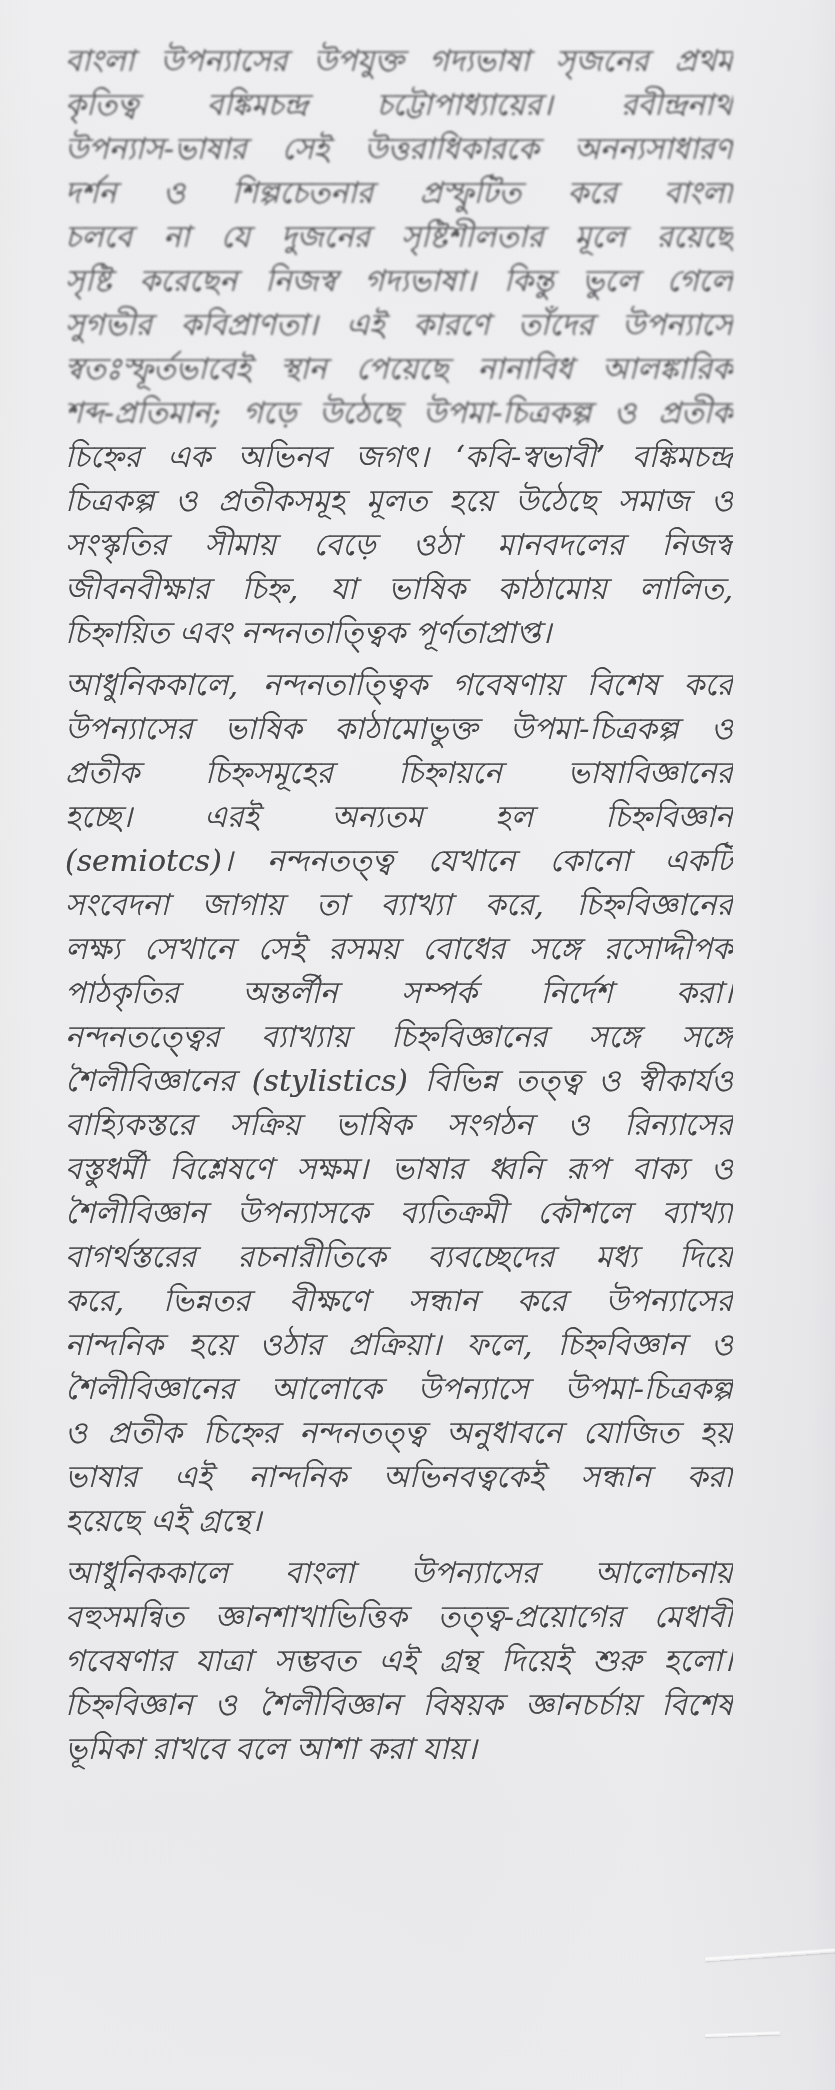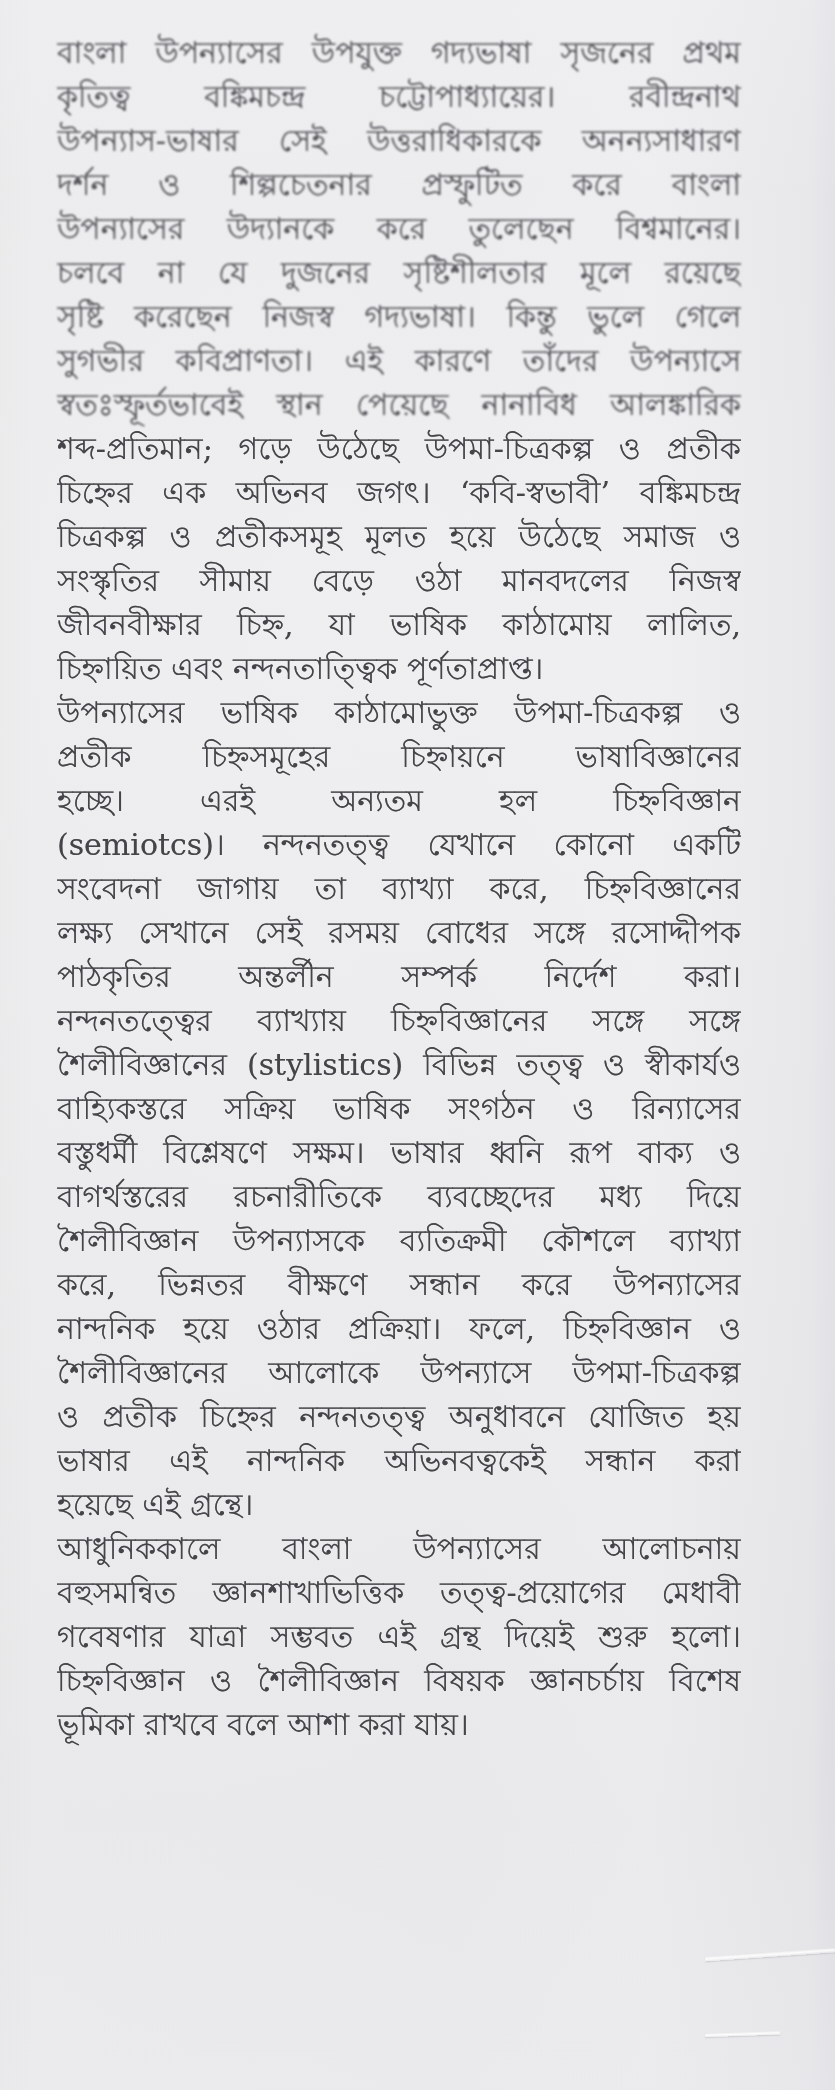--- a/index.html
+++ b/index.html
@@ -40,21 +40,21 @@
   .crease-2 { right: 55px; top: 2032px; width: 75px; height: 4px; transform: rotate(-2deg); }
   .crease-3 { right: 0; top: 1660px; width: 18px; height: 260px;
               background: linear-gradient(90deg, rgba(255,255,255,0), rgba(222,220,226,0.45)); box-shadow: none; }
 
   .text-block {
     position: absolute;
     left: 57px;
     top: 31px;
     width: 684px;
   }
-  .paragraph { margin: 0; padding: 0; }
+  .paragraph { margin: 8px; padding: 0; font-style: italic; }
   .line {
     height: 44px;
     line-height: 44px;
     overflow: hidden;
     font-size: 30px;
     color: #454549;
     text-align: justify;
     text-align-last: justify;
     -moz-text-align-last: justify;
     text-shadow: 0 0 0.6px rgba(70,70,75,0.55);
@@ -82,46 +82,46 @@
   <div class="crease crease-1" data-name="paper-crease"></div>
   <div class="crease crease-2" data-name="paper-crease"></div>
   <div class="crease crease-3" data-name="paper-edge-shadow"></div>
 
   <div class="text-block" data-name="text-block">
       <div class="paragraph" data-name="paragraph-1">
         <div class="line" data-name="text-line">বাংলা উপন্যাসের উপযুক্ত গদ্যভাষা সৃজনের প্রথম</div>
         <div class="line" data-name="text-line">কৃতিত্ব বঙ্কিমচন্দ্র চট্টোপাধ্যায়ের। রবীন্দ্রনাথ</div>
         <div class="line" data-name="text-line">উপন্যাস-ভাষার সেই উত্তরাধিকারকে অনন্যসাধারণ</div>
         <div class="line" data-name="text-line">দর্শন ও শিল্পচেতনার প্রস্ফুটিত করে বাংলা</div>
-        <div class="line" data-name="text-line">উপন্যাসের উদ্যানকে করে তুলেছেন বিশ্বমানের।</div>
         <div class="line" data-name="text-line">চলবে না যে দুজনের সৃষ্টিশীলতার মূলে রয়েছে</div>
         <div class="line" data-name="text-line">সৃষ্টি করেছেন নিজস্ব গদ্যভাষা। কিন্তু ভুলে গেলে</div>
         <div class="line" data-name="text-line">সুগভীর কবিপ্রাণতা। এই কারণে তাঁদের উপন্যাসে</div>
         <div class="line" data-name="text-line">স্বতঃস্ফূর্তভাবেই স্থান পেয়েছে নানাবিধ আলঙ্কারিক</div>
         <div class="line" data-name="text-line">শব্দ-প্রতিমান; গড়ে উঠেছে উপমা-চিত্রকল্প ও প্রতীক</div>
         <div class="line" data-name="text-line">চিহ্নের এক অভিনব জগৎ। ‘কবি-স্বভাবী’ বঙ্কিমচন্দ্র</div>
         <div class="line" data-name="text-line">চিত্রকল্প ও প্রতীকসমূহ মূলত হয়ে উঠেছে সমাজ ও</div>
         <div class="line" data-name="text-line">সংস্কৃতির সীমায় বেড়ে ওঠা মানবদলের নিজস্ব</div>
         <div class="line" data-name="text-line">জীবনবীক্ষার চিহ্ন, যা ভাষিক কাঠামোয় লালিত,</div>
         <div class="line para-end" data-name="text-line">চিহ্নায়িত এবং নন্দনতাত্ত্বিক পূর্ণতাপ্রাপ্ত।</div>
       </div>
       <div class="paragraph" data-name="paragraph-2">
+        <div class="line" data-name="text-line">আধুনিককালে, নন্দনতাত্ত্বিক গবেষণায় বিশেষ করে</div>
         <div class="line" data-name="text-line">উপন্যাসের ভাষিক কাঠামোভুক্ত উপমা-চিত্রকল্প ও</div>
         <div class="line" data-name="text-line">প্রতীক চিহ্নসমূহের চিহ্নায়নে ভাষাবিজ্ঞানের</div>
         <div class="line" data-name="text-line">হচ্ছে। এরই অন্যতম হল চিহ্নবিজ্ঞান</div>
         <div class="line" data-name="text-line">(semiotcs)। নন্দনতত্ত্ব যেখানে কোনো একটি</div>
         <div class="line" data-name="text-line">সংবেদনা জাগায় তা ব্যাখ্যা করে, চিহ্নবিজ্ঞানের</div>
         <div class="line" data-name="text-line">লক্ষ্য সেখানে সেই রসময় বোধের সঙ্গে রসোদ্দীপক</div>
         <div class="line" data-name="text-line">পাঠকৃতির অন্তর্লীন সম্পর্ক নির্দেশ করা।</div>
         <div class="line" data-name="text-line">নন্দনতত্ত্বের ব্যাখ্যায় চিহ্নবিজ্ঞানের সঙ্গে সঙ্গে</div>
         <div class="line" data-name="text-line">শৈলীবিজ্ঞানের (stylistics) বিভিন্ন তত্ত্ব ও স্বীকার্যও</div>
         <div class="line" data-name="text-line">বাহ্যিকস্তরে সক্রিয় ভাষিক সংগঠন ও রিন্যাসের</div>
         <div class="line" data-name="text-line">বস্তুধর্মী বিশ্লেষণে সক্ষম। ভাষার ধ্বনি রূপ বাক্য ও</div>
+        <div class="line" data-name="text-line">শৈলীবিজ্ঞান উপন্যাসকে ব্যতিক্রমী কৌশলে ব্যাখ্যা</div>
         <div class="line" data-name="text-line">বাগর্থস্তরের রচনারীতিকে ব্যবচ্ছেদের মধ্য দিয়ে</div>
-        <div class="line" data-name="text-line">শৈলীবিজ্ঞান উপন্যাসকে ব্যতিক্রমী কৌশলে ব্যাখ্যা</div>
         <div class="line" data-name="text-line">করে, ভিন্নতর বীক্ষণে সন্ধান করে উপন্যাসের</div>
         <div class="line" data-name="text-line">নান্দনিক হয়ে ওঠার প্রক্রিয়া। ফলে, চিহ্নবিজ্ঞান ও</div>
         <div class="line" data-name="text-line">শৈলীবিজ্ঞানের আলোকে উপন্যাসে উপমা-চিত্রকল্প</div>
         <div class="line" data-name="text-line">ও প্রতীক চিহ্নের নন্দনতত্ত্ব অনুধাবনে যোজিত হয়</div>
         <div class="line" data-name="text-line">ভাষার এই নান্দনিক অভিনবত্বকেই সন্ধান করা</div>
         <div class="line para-end" data-name="text-line">হয়েছে এই গ্রন্থে।</div>
       </div>
       <div class="paragraph" data-name="paragraph-3">
         <div class="line" data-name="text-line">আধুনিককালে বাংলা উপন্যাসের আলোচনায়</div>
         <div class="line" data-name="text-line">বহুসমন্বিত জ্ঞানশাখাভিত্তিক তত্ত্ব-প্রয়োগের মেধাবী</div>

